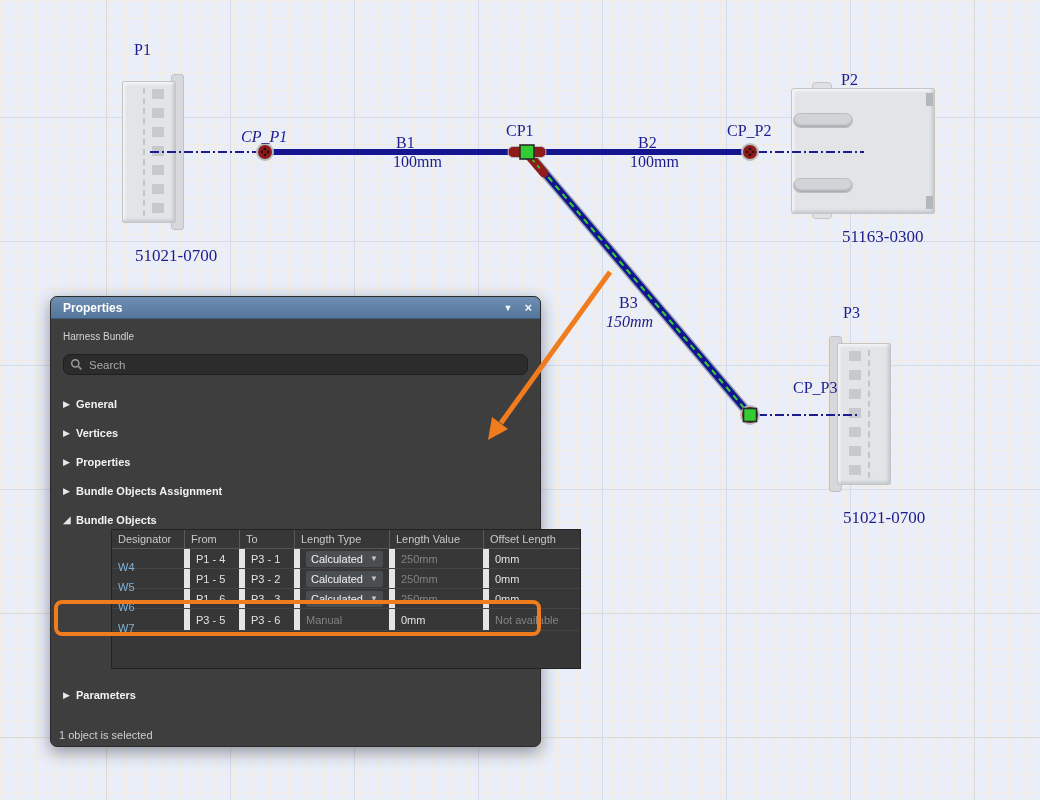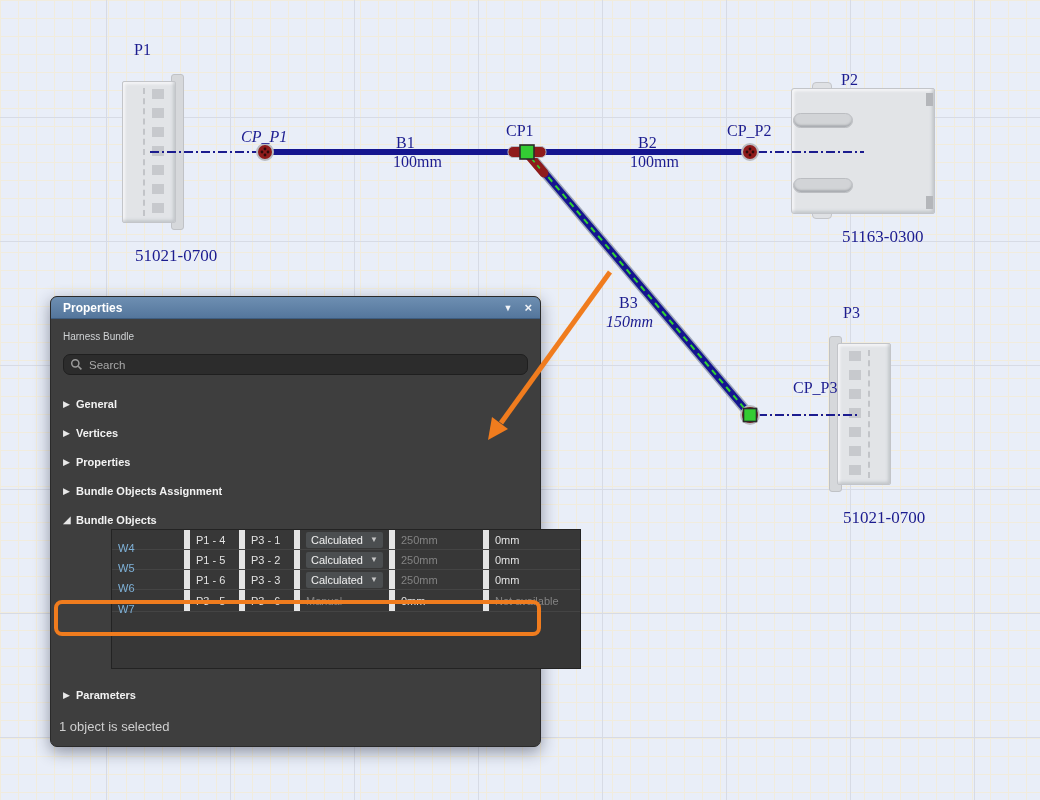--- a/index.html
+++ b/index.html
@@ -91,21 +91,21 @@
   .cell-white { color:#e2e2e2; }
   .cell-gray { color:#838383; }
   .ltdrop {
     background:#4b4e50; border-radius:2px; width:100%; height:16px;
     display:flex; align-items:center; padding:0 5px; color:#f0f0f0;
   }
   .ltdrop .dd { margin-left:auto; font-size:8px; color:#c4c4c4; }
   .tfill { height:37px; }
 
   .param-row { position:absolute; left:0; top:383px; width:100%; }
-  .status { position:absolute; left:8px; bottom:12px; color:#cfcfcf; font-size:13px; }
+  .status { position:absolute; left:8px; bottom:5px; color:#cfcfcf; font-size:11px; }
 
   
   .hl-rect {
     position:absolute; left:54px; top:600px; width:487px; height:36px;
     border:4px solid #f07c1e; border-radius:8px; z-index:40;
   }
   .anno { z-index:50; pointer-events:none; }
 </style>
 </head>
 <body>
@@ -221,20 +221,28 @@
         <span class="arr">▶</span>
         <span class="lbl">Bundle Objects Assignment</span>
       </div>
       <div class="sect">
         <span class="arr open">◢</span>
         <span class="lbl">Bundle Objects</span>
       </div>
     </div>
 
     <div class="btable">
+      <div class="trow head">
+        <div class="tc c-des">Designator</div>
+        <div class="tc c-from">From</div>
+        <div class="tc c-to">To</div>
+        <div class="tc c-lt">Length Type</div>
+        <div class="tc c-lv">Length Value</div>
+        <div class="tc c-ol">Offset Length</div>
+      </div>
 
       <div class="trow">
         <div class="tc c-des des-txt">W4</div>
         <div class="tc c-from cell-white">P1 - 4</div>
         <div class="tc c-to cell-white">P3 - 1</div>
         <div class="tc c-lt">
           <div class="ltdrop">
             <span>Calculated</span>
             <span class="dd">▼</span>
           </div>

